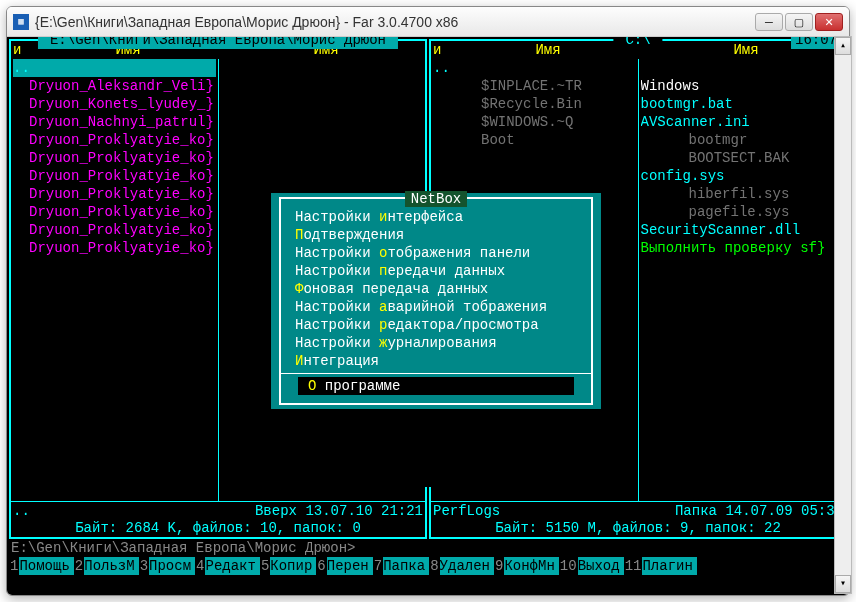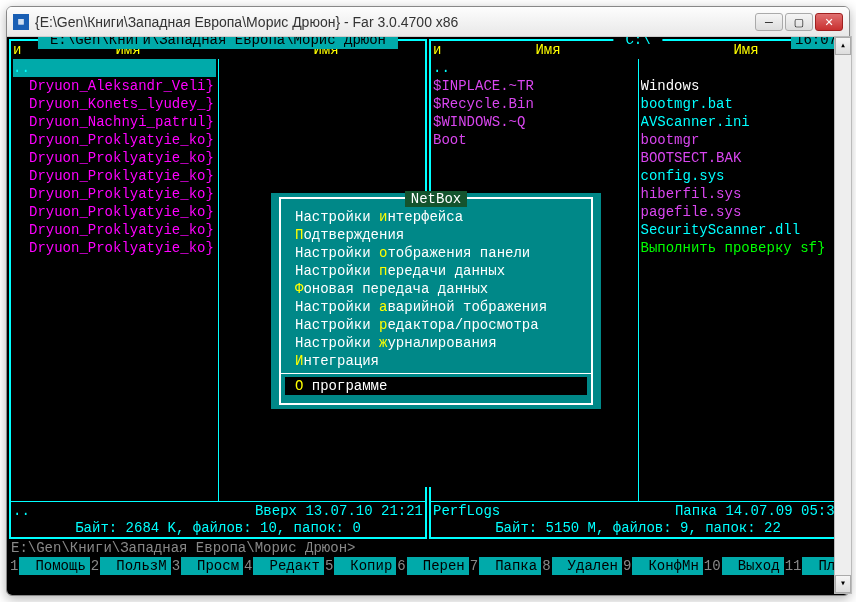--- a/index.html
+++ b/index.html
@@ -116,21 +116,21 @@
   overflow: hidden;
 }
 .file-col:first-child { border-left: none; }
 .file-row {
   white-space: nowrap;
   overflow: hidden;
   height: 18px;
 }
 .file-row.selected { background: #0aa; color: #000; }
 .file-row.magenta { color: #f0f; margin-left: 16px; }
-.file-row.darkcyan { color: #d946ef; }
+.file-row.darkcyan { color: #737373; margin-left: 48px; }
 .file-row.white { color: #fff; }
 .file-row.cyan { color: #0ff; }
 .file-row.green { color: #0f0; }
 .file-row.up { color: #0ff; }
 
 .panel-status {
   border-top: 1px solid #0ff;
   color: #0ff;
   padding: 0 2px;
   display: flex;
@@ -152,21 +152,21 @@
   height: 18px;
   display: flex;
   background: #000;
   overflow: hidden;
 }
 .keybar-item {
   display: flex;
   white-space: nowrap;
 }
 .keybar-num { color: #888; padding: 0 1px; }
-.keybar-lbl { background: #0aa; color: #000; padding: 0 4px 0 16px; }
+.keybar-lbl { background: #0aa; color: #000; padding: 0 4px 0 0; }
 
 .dialog-shadow {
   position: absolute;
   background: #000;
   left: 280px; top: 170px;
   width: 330px; height: 280px;
 }
 .dialog {
   position: absolute;
   left: 264px; top: 156px;
@@ -185,21 +185,21 @@
   margin-top: -13px;
 }
 .dialog-title span { background: #14532d; padding: 0 6px; }
 .menu-item {
   padding: 0 14px;
   height: 18px;
 }
 .menu-item .hk { color: #ff0; }
 .menu-item.sel {
   background: #000;
-  margin: 0 4px;
+  margin: 0 17px;
   padding: 0 10px;
 }
 .menu-sep {
   border-top: 1px solid #fff;
   margin: 3px 0px;
   height: 0;
 }
 
 .scrollbar {
   position: absolute;

